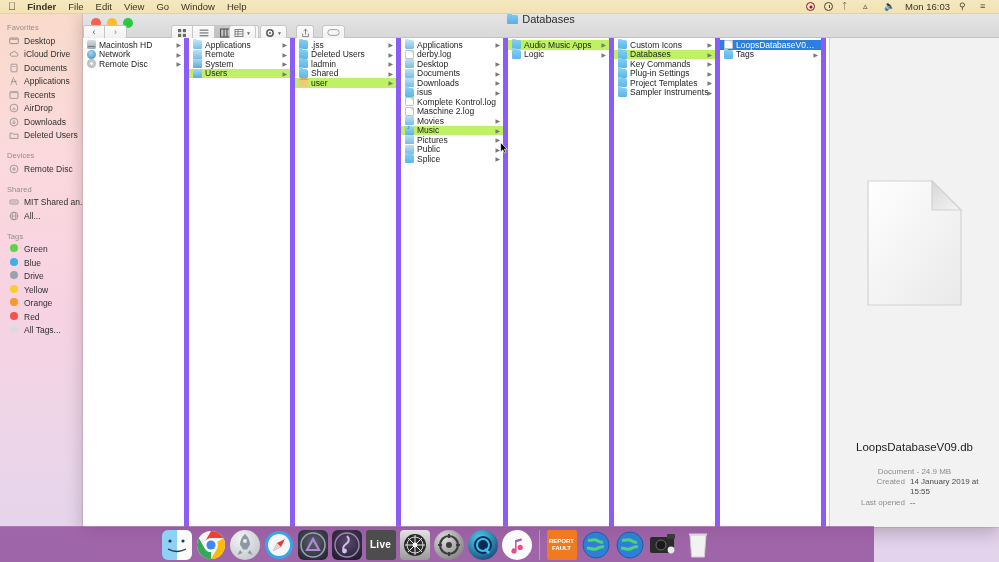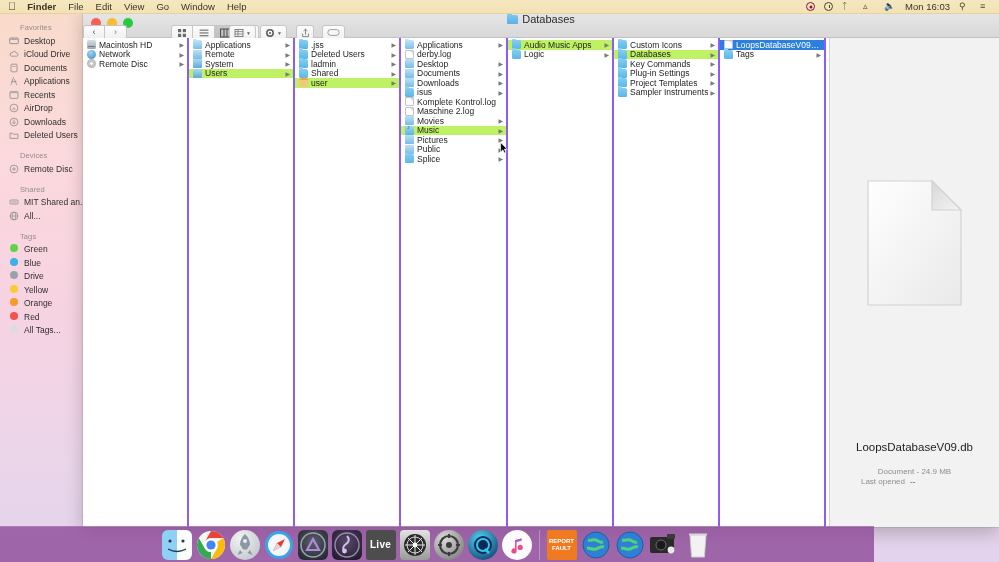--- a/index.html
+++ b/index.html
@@ -102,21 +102,21 @@
   
   #wbody{ position:absolute; left:0; top:29px; right:0; bottom:0; display:flex; }
   #columns{ position:relative; width:746px; background:#fff; display:flex; }
   #inspector{
     width:170px; background:#f2f2f2; border-left:1px solid #d3d3d3;
     position:relative;
   }
 
   
   .col{
-    width:106px; border-right:2px solid #8b5cf6; background:#fff;
+    width:106px; border-right:5px solid #8b5cf6; background:#fff;
     position:relative; padding-top:2px;
   }
   .col.wide{ width:107px; }
   .row{
     height:9.5px; display:flex; align-items:center; padding-left:4px; padding-right:3px;
     font-size:8.5px; color:#1d1d1d; white-space:nowrap; position:relative;
   }
   .row.sel-gray{ background:#bef264; }
   .row.sel-blue{ background:#2a7fe0; color:#fff; }
   .row .nm{ overflow:hidden; text-overflow:ellipsis; }
@@ -173,21 +173,21 @@
   .mrow{ display:flex; font-size:8px; line-height:10px; margin-top:1px; }
   .mrow .k{ width:74px; text-align:right; color:#8d8d8d; padding-right:5px; flex:none; }
   .mrow .v{ color:#4a4a4a; }
 
   
   #sidebar{
     position:absolute; left:0; top:14px; width:83px; bottom:36px;
     font-size:8.5px; color:#3a3a3a;
   }
   .sb-head{
-    font-size:7.5px; color:#918e8a; padding-left:20px; margin-top:9px; margin-bottom:2px;
+    font-size:7.5px; color:#918e8a; padding-left:7px; margin-top:9px; margin-bottom:2px;
     letter-spacing:0.1px;
   }
   .sb-item{
     height:13.5px; display:flex; align-items:center; padding-left:9px; white-space:nowrap;
     font-size:8.5px; color:#2f2f2f;
   }
   .sb-item .sic{ width:10px; height:10px; margin-right:5px; flex:none; position:relative; color:#7a94a8; font-size:9px; line-height:10px; text-align:center; }
   .dot{ width:8px;height:8px;border-radius:50%; display:inline-block; }
 
   
@@ -656,20 +656,24 @@
         </defs>
         <path d="M2 2 h64 l29 29 v95 h-93 z" fill="url(#pg)" stroke="#d2d2d2" stroke-width="1.2"></path>
         <path d="M66 2 v29 h29 z" fill="url(#fg)" stroke="#d2d2d2" stroke-width="1.2"></path>
       </svg>
 
       <div id="insp-title">LoopsDatabaseV09.db</div>
       <div id="insp-kind">Document - 24.9 MB</div>
 
       <div id="insp-meta">
         <div class="mrow">
+          <span class="k">Created</span>
+          <span class="v">14 January 2019 at 15:55</span>
+        </div>
+        <div class="mrow">
           <span class="k">Last opened</span>
           <span class="v">--</span>
         </div>
       </div>
 
     </div>
 
   </div>
 </div>
 

